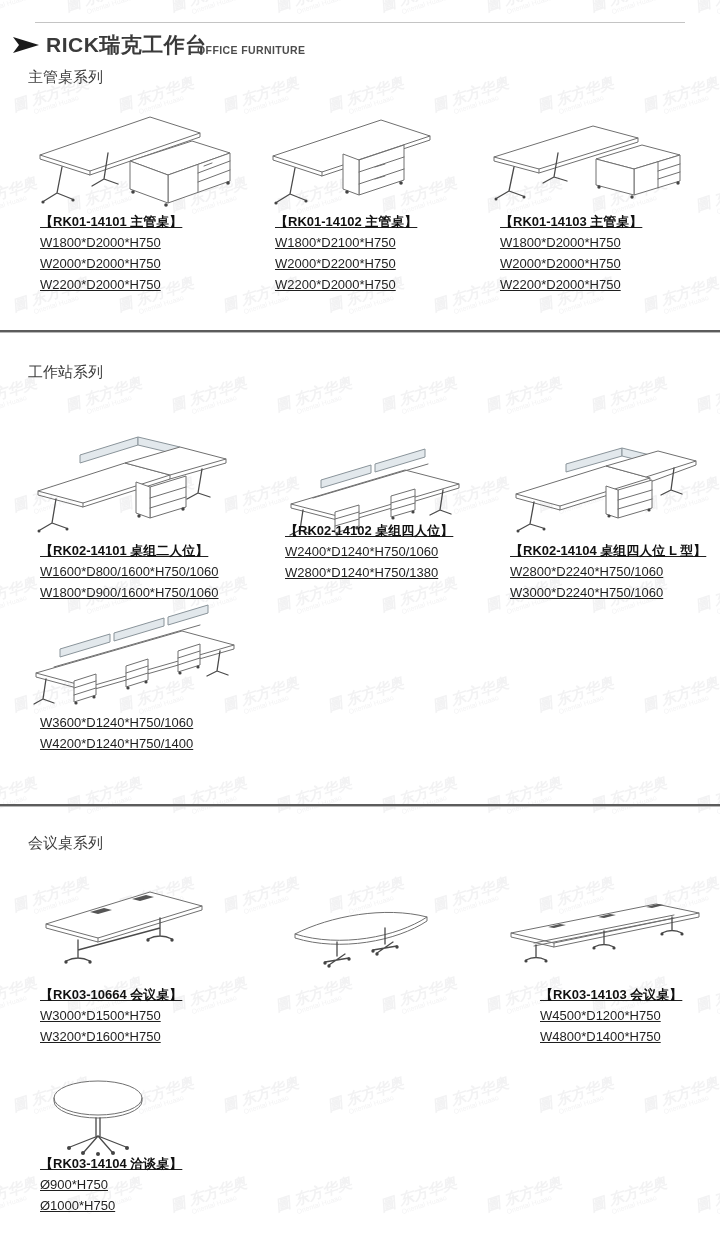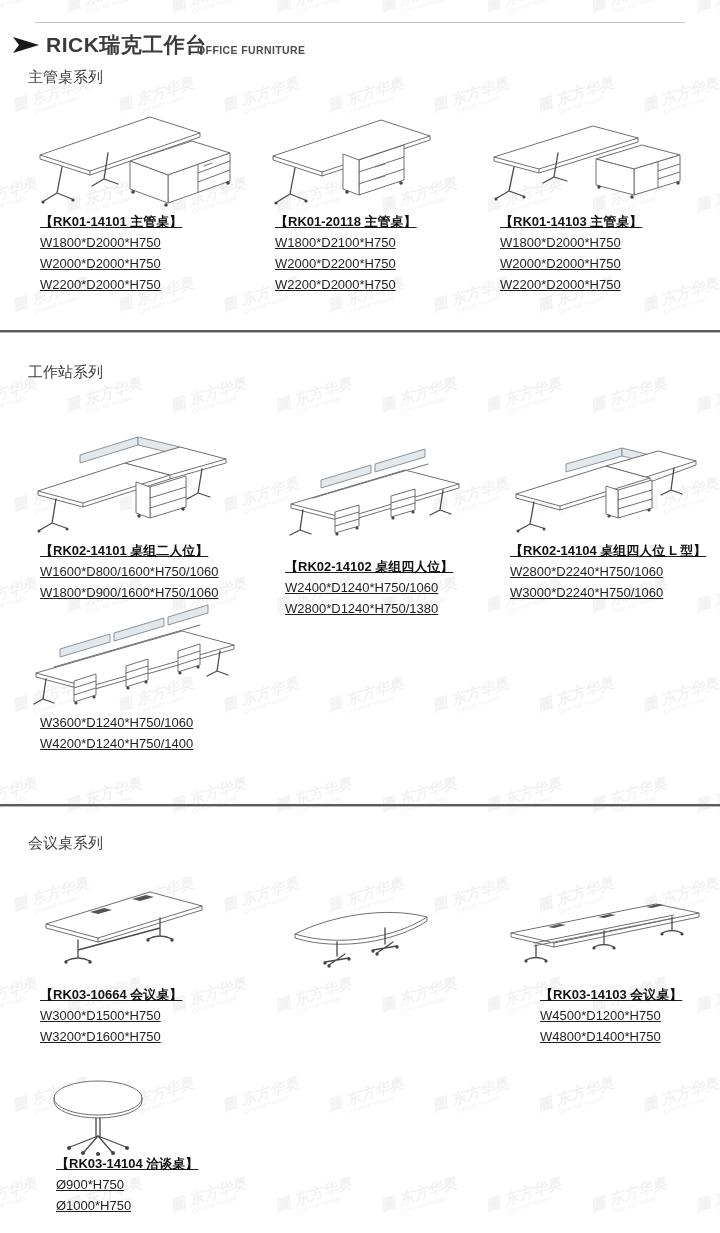--- a/index.html
+++ b/index.html
@@ -186,21 +186,21 @@
       <circle class="cast" cx="190" cy="68" r="1.7"></circle>
   </svg>
 
   <div class="z prod" style="left:40px;top:211px">
     <div class="code">【RK01-14101 主管桌】</div>
     <div class="spec">W1800*D2000*H750</div>
     <div class="spec">W2000*D2000*H750</div>
     <div class="spec">W2200*D2000*H750</div>
   </div>
   <div class="z prod" style="left:275px;top:211px">
-    <div class="code">【RK01-20118 主管桌】</div>
+    <div class="code">【RK01-14102 主管桌】</div>
     <div class="spec">W1800*D2100*H750</div>
     <div class="spec">W2000*D2200*H750</div>
     <div class="spec">W2200*D2000*H750</div>
   </div>
   <div class="z prod" style="left:500px;top:211px">
     <div class="code">【RK01-14103 主管桌】</div>
     <div class="spec">W1800*D2000*H750</div>
     <div class="spec">W2000*D2000*H750</div>
     <div class="spec">W2200*D2000*H750</div>
   </div>
@@ -277,21 +277,21 @@
       <circle class="cast" cx="116" cy="69" r="1.6"></circle>
     <circle class="cast" cx="150" cy="60" r="1.6"></circle>
       <circle class="cast" cx="168" cy="54" r="1.6"></circle>
   </svg>
 
   <div class="z prod" style="left:40px;top:540px">
     <div class="code">【RK02-14101 桌组二人位】</div>
     <div class="spec">W1600*D800/1600*H750/1060</div>
     <div class="spec">W1800*D900/1600*H750/1060</div>
   </div>
-  <div class="z prod" style="left:285px;top:556px">
+  <div class="z prod" style="left:285px;top:520px">
     <div class="code">【RK02-14102 桌组四人位】</div>
     <div class="spec">W2400*D1240*H750/1060</div>
     <div class="spec">W2800*D1240*H750/1380</div>
   </div>
   <div class="z prod" style="left:510px;top:540px">
     <div class="code">【RK02-14104 桌组四人位 L 型】</div>
     <div class="spec">W2800*D2240*H750/1060</div>
     <div class="spec">W3000*D2240*H750/1060</div>
   </div>
   <div class="z prod" style="left:40px;top:712px">
@@ -357,18 +357,18 @@
   <div class="z prod" style="left:40px;top:984px">
     <div class="code">【RK03-10664 会议桌】</div>
     <div class="spec">W3000*D1500*H750</div>
     <div class="spec">W3200*D1600*H750</div>
   </div>
   <div class="z prod" style="left:540px;top:984px">
     <div class="code">【RK03-14103 会议桌】</div>
     <div class="spec">W4500*D1200*H750</div>
     <div class="spec">W4800*D1400*H750</div>
   </div>
-  <div class="z prod" style="left:56px;top:1153px">
+  <div class="z prod" style="left:40px;top:1153px">
     <div class="code">【RK03-14104 洽谈桌】</div>
     <div class="spec">Ø900*H750</div>
     <div class="spec">Ø1000*H750</div>
   </div>
 </div>
 
 </body></html>

